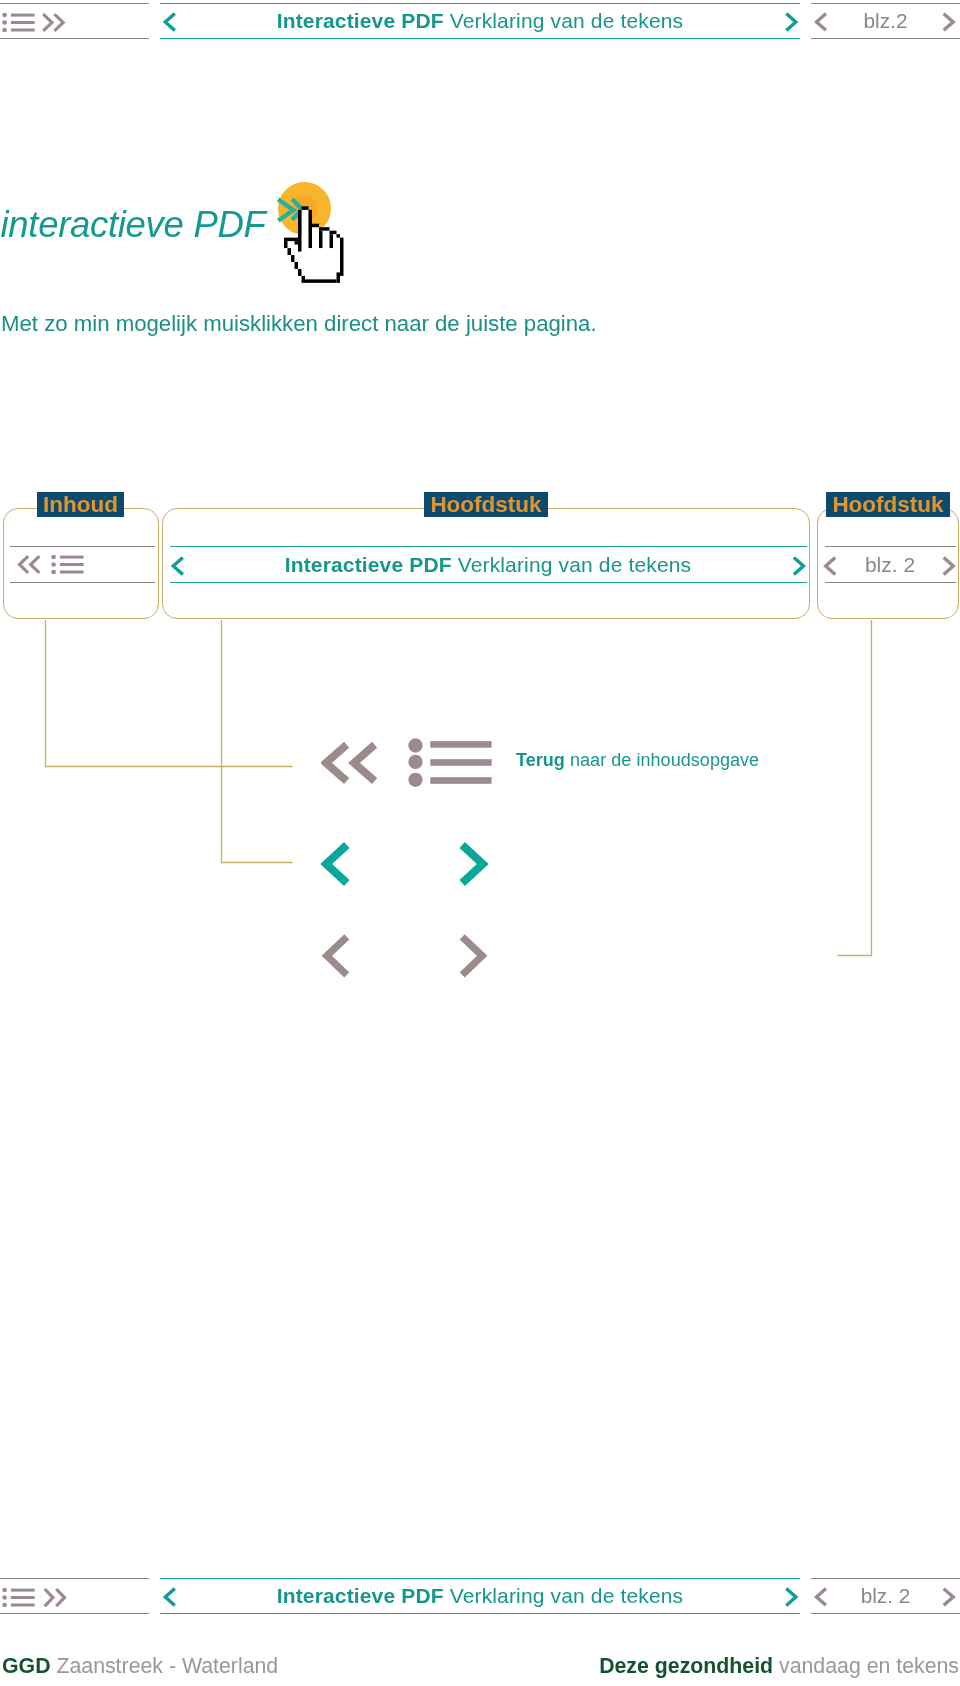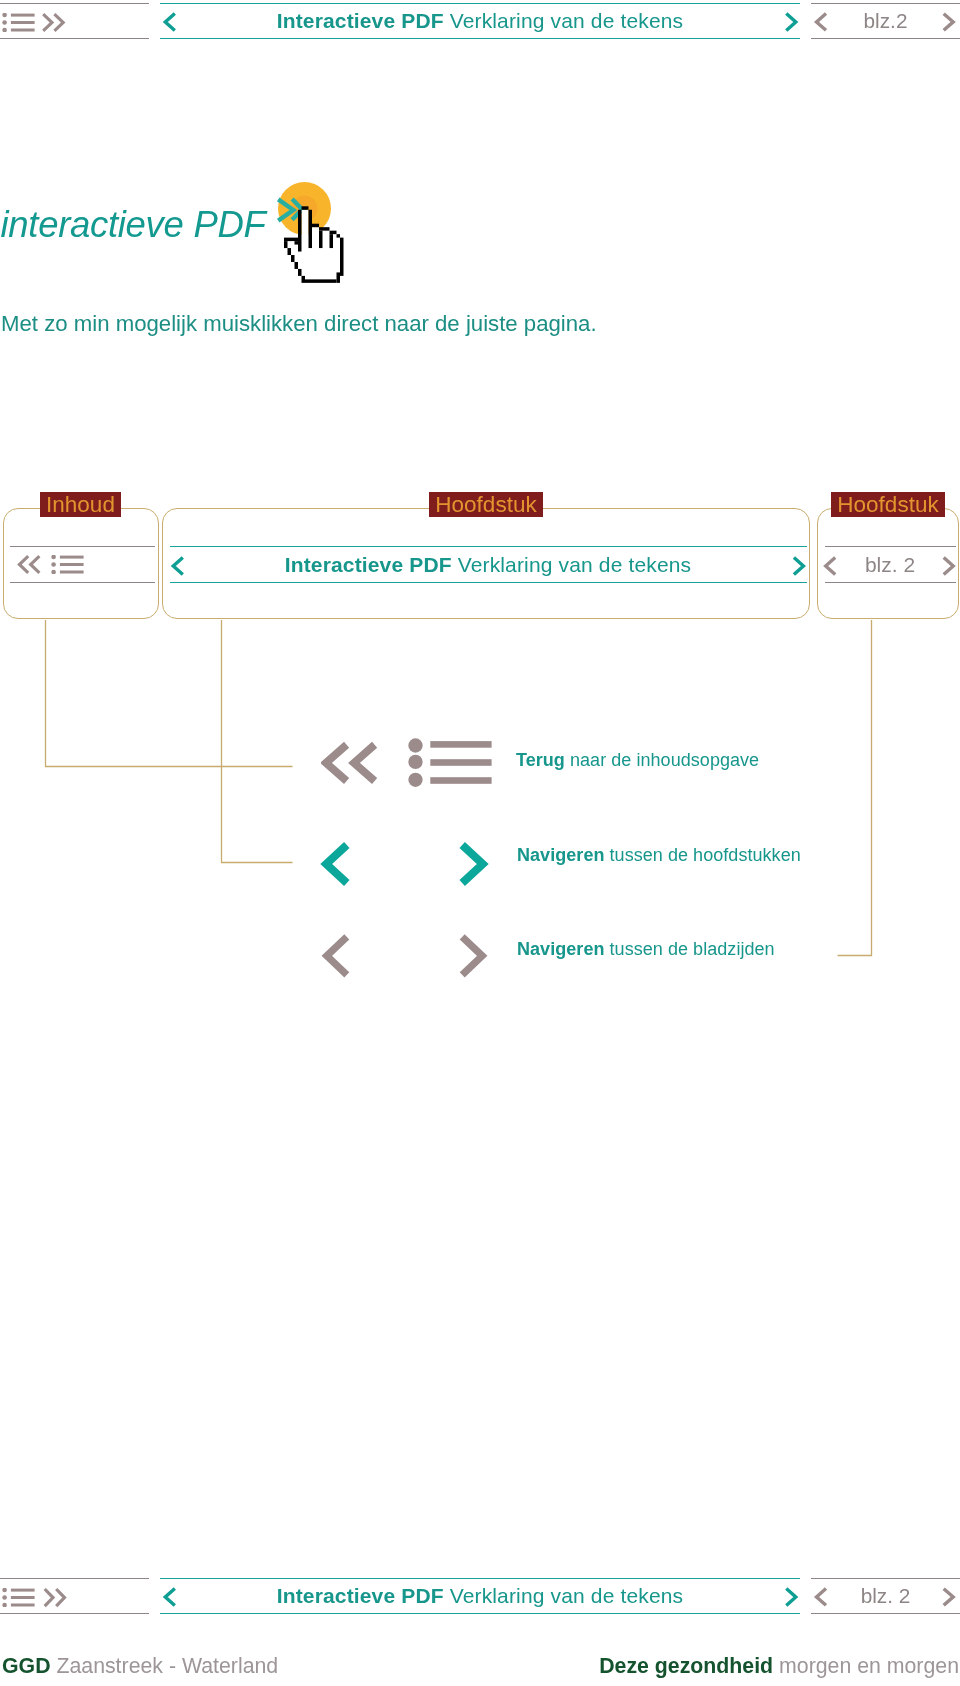--- a/index.html
+++ b/index.html
@@ -21,21 +21,21 @@
   .navtitle b{font-weight:700;}
   .navtitle span{white-space:pre;}
   .pagelabel{position:absolute;left:0;right:0;top:0;height:36px;
              display:flex;align-items:center;justify-content:center;
              font-size:20.8px;}
   .ico{position:absolute;display:block;}
   
   .navbox{position:absolute;box-sizing:border-box;border:1.1px solid #C9AD6E;border-radius:15px;}
   .navbox-label{position:absolute;top:-16px;left:0;right:0;text-align:center;
                 color:#E2952F;font-size:22.5px;line-height:24px;white-space:nowrap;}
-  .navbox-label i{font-style:normal;background:#7f1d1d;padding:0 6px;}
+  .navbox-label i{font-style:normal;background:#0c4a6e;padding:0 6px;font-weight:bold;}
   .navbox-inner{position:absolute;left:6.5px;right:2.5px;}
   .navbox-inner .rule{position:absolute;left:0;right:0;height:1.2px;}
   .navbox-inner .rule.top{top:0;}
   .navbox-inner .rule.bot{bottom:0;}
   
   .legrow{position:absolute;left:0;width:960px;height:46px;}
   .legrow .ltext{position:absolute;font-size:18px;color:#17968C;white-space:nowrap;letter-spacing:0.05px;}
   .legrow .ltext b{font-weight:700;}
   .legrow .ltext span{white-space:pre;}
   
@@ -236,35 +236,29 @@
     </div>
   </div>
 
   <div class="legrow" style="top:845.2px;">
     <svg class="ico" style="left:319px;top:-4px;" width="32" height="50" viewBox="0 0 32 50">
       <path d="M27.8 4.0 L7.2 23.0 L27.8 42.0" fill="none" stroke="#0BA79B" stroke-width="8.0" stroke-linejoin="miter"></path>
     </svg>
     <svg class="ico" style="left:457.5px;top:-4px;" width="32" height="50" viewBox="0 0 32 50">
       <path d="M4.2 4.0 L24.8 23.0 L4.2 42.0" fill="none" stroke="#0BA79B" stroke-width="8.0" stroke-linejoin="miter"></path>
     </svg>
-    <div class="ltext" style="left:517px;top:0px;">
-      <b>Navigeren</b><span> tussen de hoofdstukken</span>
-    </div>
   </div>
 
   <div class="legrow" style="top:934px;">
     <svg class="ico" style="left:319px;top:-4px;" width="32" height="50" viewBox="0 0 32 50">
       <path d="M27.8 6.8 L7.8 25.8 L27.8 44.8" fill="none" stroke="#9C8B8B" stroke-width="7.2" stroke-linejoin="miter"></path>
     </svg>
     <svg class="ico" style="left:457.5px;top:-4px;" width="32" height="50" viewBox="0 0 32 50">
       <path d="M4.2 6.8 L24.2 25.8 L4.2 44.8" fill="none" stroke="#9C8B8B" stroke-width="7.2" stroke-linejoin="miter"></path>
     </svg>
-    <div class="ltext" style="left:517px;top:5px;">
-      <b>Navigeren</b><span> tussen de bladzijden</span>
-    </div>
   </div>
 </div>
 
 <div class="navbar" style="top:1578px;">
 
   <div class="seg seg-toc">
     <div class="rule top" style="background:#8E8585;"></div>
     <div class="rule bot" style="background:#8E8585;"></div>
     <svg class="ico" style="left:1.6px;top:9.5px;" width="33" height="19" viewBox="0 0 33 19">
       <circle cx="2.6" cy="2.0" r="2.3" fill="#9C8B8B"></circle>
@@ -305,14 +299,14 @@
     <svg class="ico" style="left:130px;top:8px;" width="16" height="22" viewBox="0 0 16 22">
       <path d="M2.7 2.7 L12.2 10.9 L2.7 19.2" fill="none" stroke="#9C8B8B" stroke-width="3.4" stroke-linejoin="miter"></path>
     </svg>
   </div>
 </div>
 
 <div class="abs brandline" style="left:2px;top:1653px;">
   <b>GGD</b><span> Zaanstreek - Waterland</span>
 </div>
 <div class="abs brandline" style="right:1px;top:1653px;">
-  <b>Deze gezondheid</b><span> morgen en morgen</span>
+  <b>Deze gezondheid</b><span> vandaag en tekens</span>
 </div>
 
 </body></html>

